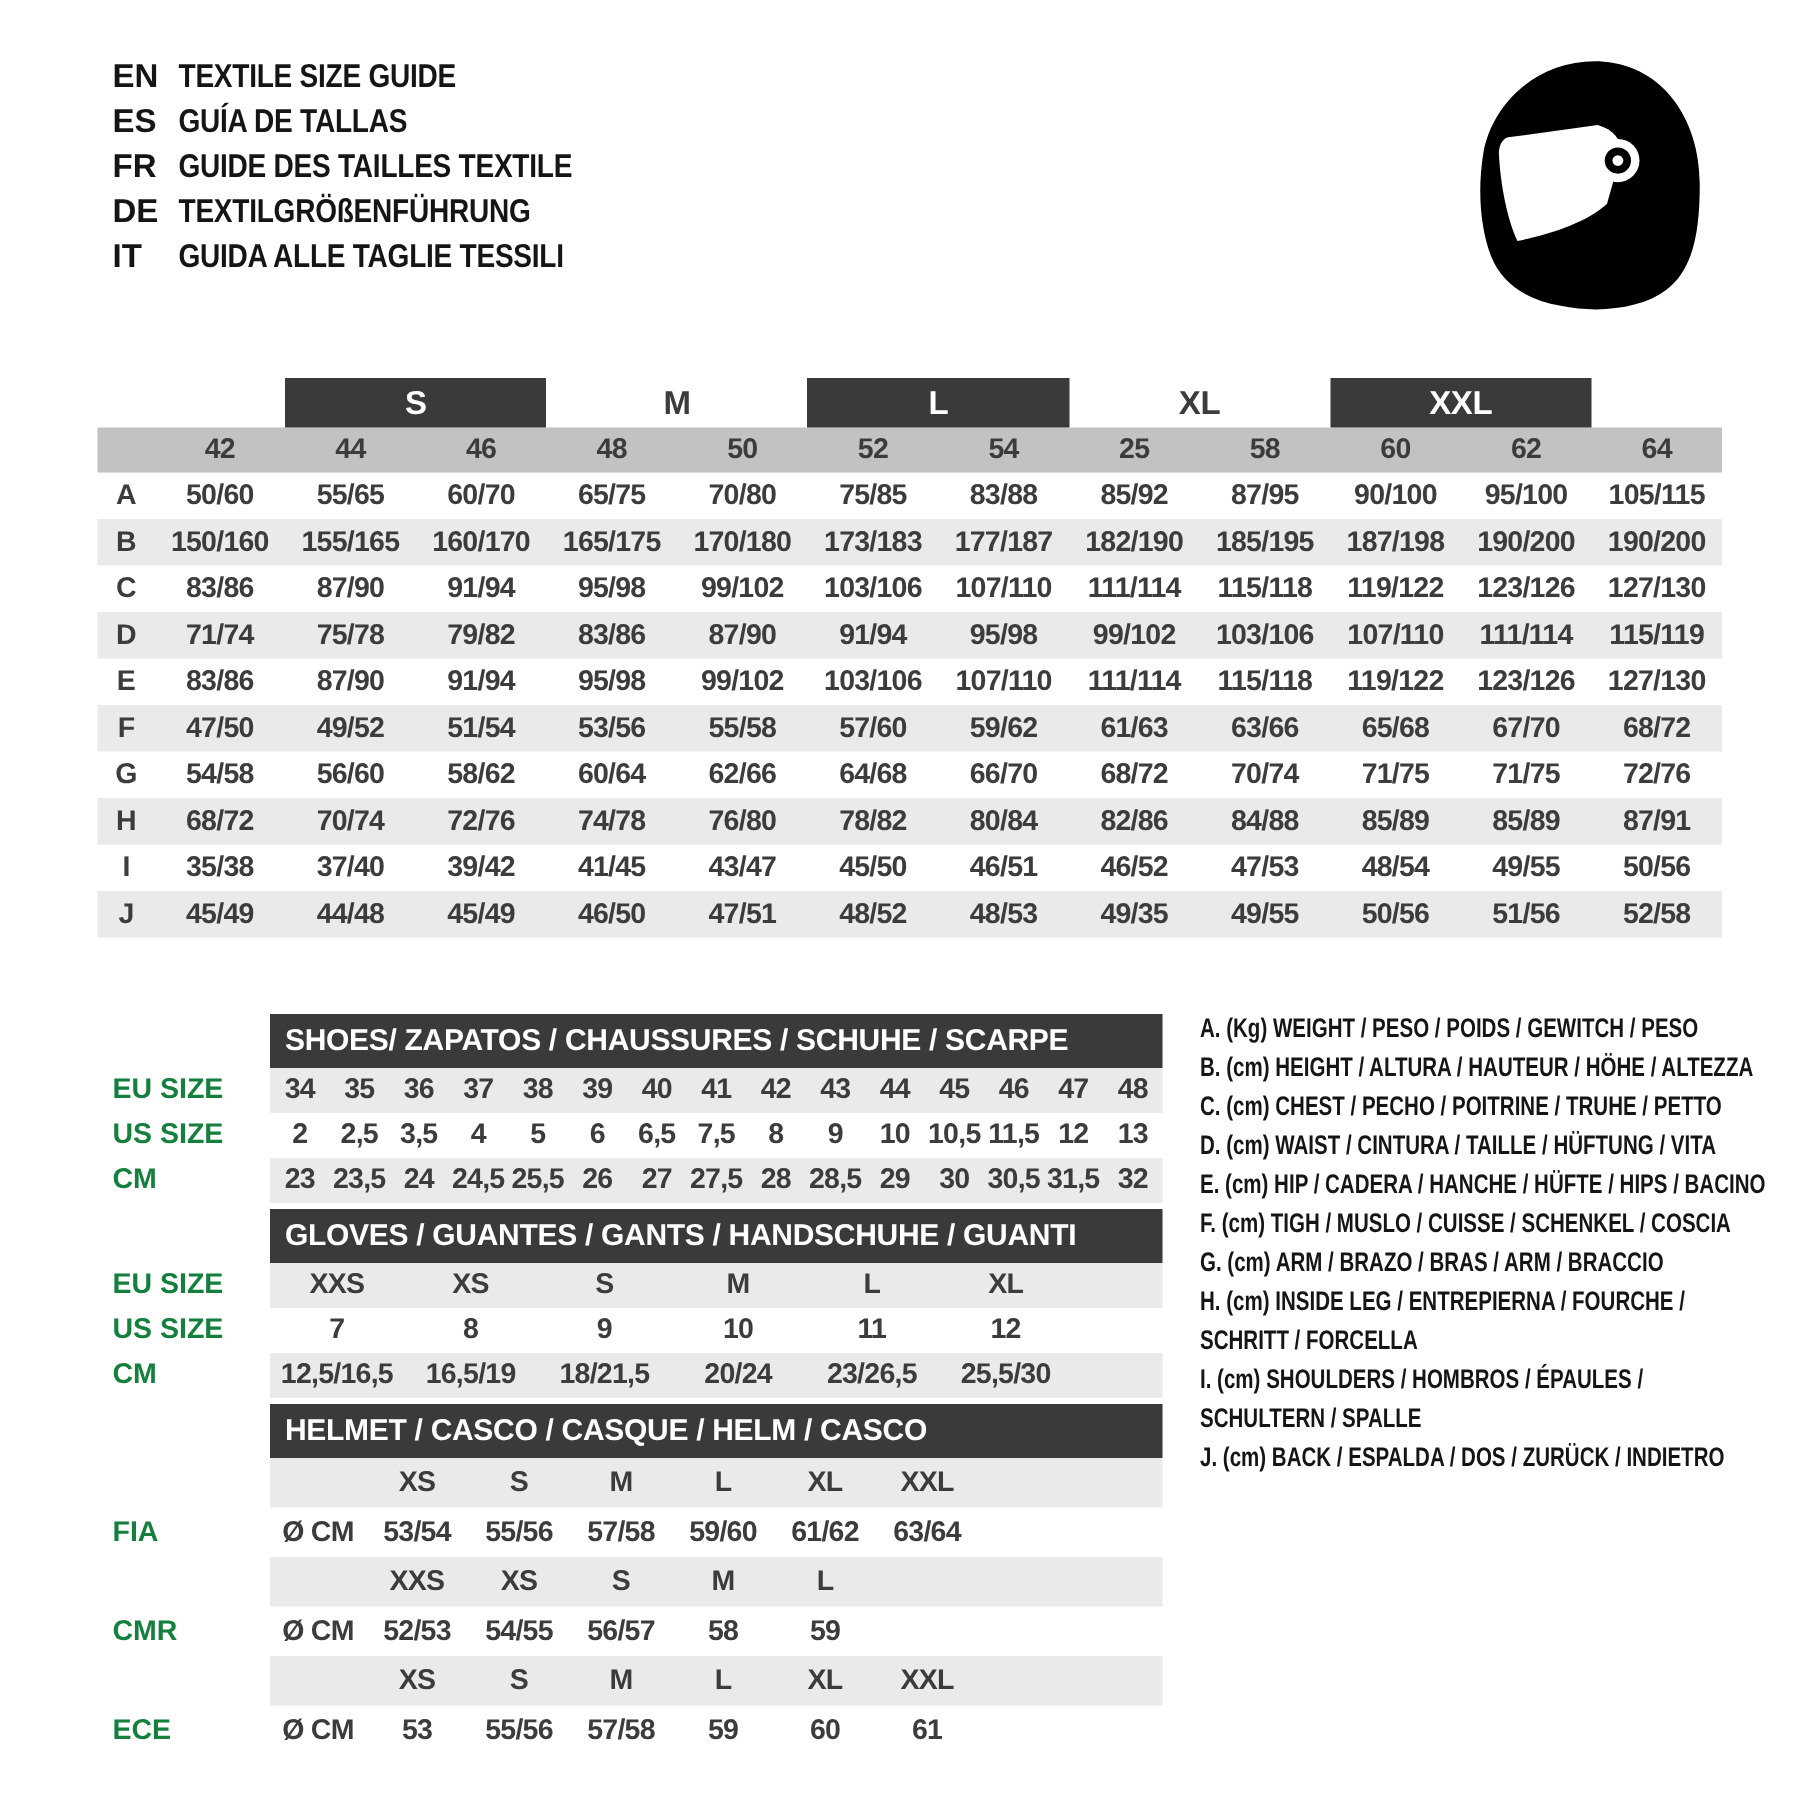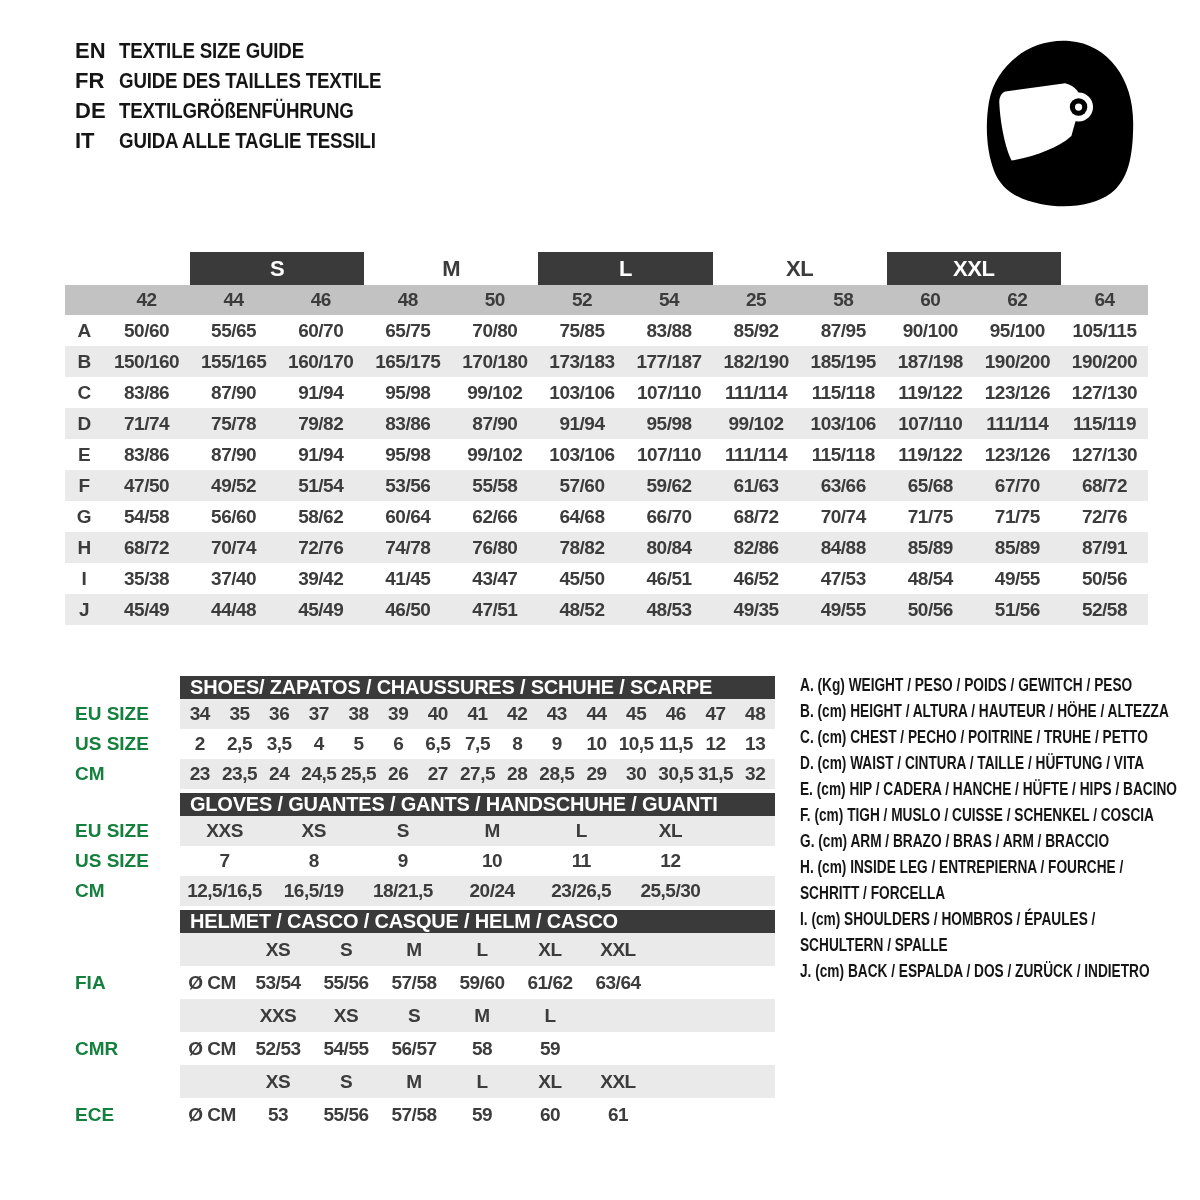--- a/index.html
+++ b/index.html
@@ -31,21 +31,21 @@
   .g-xl{grid-column:9/11;} .g-xxl{grid-column:11/13;}
   .numband{height:30px;background:#c2c2c2;}
   .cell{display:flex;align-items:center;justify-content:center;font-size:19px;letter-spacing:-.5px;white-space:nowrap;}
   .trow{height:31px;}
   .trow.stripe{background:#eaeaea;}
 
   
   .sections{left:65px;top:676px;width:715px;}
   .sec{margin-bottom:4px;}
   .sec-title{
-    margin-left:115px;width:595px;height:23px;background:#3a3a3a;color:#ffffff;
+    margin-left:115px;width:595px;height:36px;background:#3a3a3a;color:#ffffff;
     font-size:20px;display:flex;align-items:center;padding-left:10px;
     box-sizing:border-box;white-space:nowrap;letter-spacing:-.2px;
   }
   .srow{display:flex;height:30px;}
   .helmet-sec .srow{height:33px;}
   .slabel{flex:0 0 115px;display:flex;align-items:center;padding-left:10px;box-sizing:border-box;font-size:19px;color:#15803d;white-space:nowrap;}
   .scontent{width:595px;box-sizing:border-box;}
   .scontent.stripe{background:#eaeaea;}
   .cols15{display:grid;grid-template-columns:repeat(15,1fr);}
   .cols6{display:grid;grid-template-columns:repeat(6,1fr);padding-right:60px;}
@@ -55,20 +55,24 @@
   .legend{left:800px;top:672px;width:400px;}
   .legend-line{white-space:nowrap;font-size:18px;line-height:26px;color:#151515;transform:scaleX(.76);transform-origin:0 50%;}
 </style>
 </head>
 <body>
 
 <div class="abs langs">
   <div class="lang-row">
     <span class="lang-code">EN</span>
     <span class="lang-label">TEXTILE SIZE GUIDE</span>
+  </div>
+  <div class="lang-row">
+    <span class="lang-code">ES</span>
+    <span class="lang-label">GUÍA DE TALLAS</span>
   </div>
   <div class="lang-row">
     <span class="lang-code">FR</span>
     <span class="lang-label">GUIDE DES TAILLES TEXTILE</span>
   </div>
   <div class="lang-row">
     <span class="lang-code">DE</span>
     <span class="lang-label">TEXTILGRÖßENFÜHRUNG</span>
   </div>
   <div class="lang-row">

